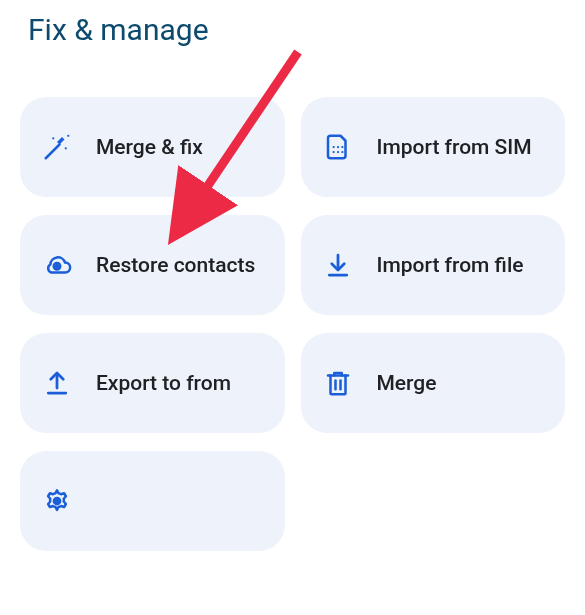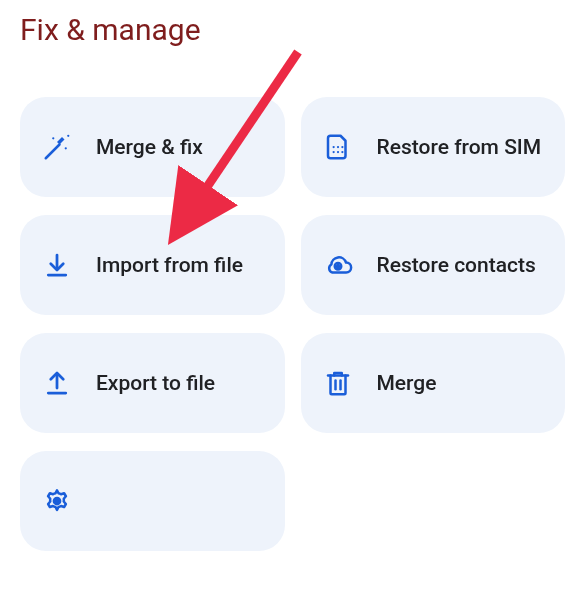--- a/index.html
+++ b/index.html
@@ -11,23 +11,23 @@
       font-family: -apple-system, BlinkMacSystemFont, "Segoe UI", Roboto, Arial, sans-serif;
       background: #ffffff;
       width: 585px;
       height: 615px;
       padding: 12px 20px;
       position: relative;
     }
     .page-title {
       font-size: 30px;
       font-weight: 400;
-      color: #7f1d1d;
+      color: #0c4a6e;
       margin-bottom: 50px;
-      margin-left: 0;
+      margin-left: 8px;
     }
     .grid {
       display: grid;
       grid-template-columns: 1fr 1fr;
       gap: 18px 16px;
       width: 545px;
     }
     .tile {
       background: #eef3fb;
       border-radius: 26px;
@@ -87,55 +87,55 @@
       <svg viewBox="0 0 24 24" fill="none" stroke="currentColor" stroke-width="2" stroke-linecap="round" stroke-linejoin="round">
         <path d="M6 3 h8 l4 4 v12 a2 2 0 0 1 -2 2 h-10 a2 2 0 0 1 -2 -2 v-14 a2 2 0 0 1 2 -2 z"></path>
         <circle cx="8.5" cy="12" r="0.9" fill="currentColor" stroke="none"></circle>
         <circle cx="12" cy="12" r="0.9" fill="currentColor" stroke="none"></circle>
         <circle cx="15.5" cy="12" r="0.9" fill="currentColor" stroke="none"></circle>
         <circle cx="8.5" cy="16" r="0.9" fill="currentColor" stroke="none"></circle>
         <circle cx="12" cy="16" r="0.9" fill="currentColor" stroke="none"></circle>
         <circle cx="15.5" cy="16" r="0.9" fill="currentColor" stroke="none"></circle>
       </svg>
     </span>
-    <span class="tile-label">Restore from SIM</span>
-  </div>
-
-  <div class="tile">
-    <span class="tile-icon">
-      <svg viewBox="0 0 24 24" fill="none" stroke="currentColor" stroke-width="2.2" stroke-linecap="round" stroke-linejoin="round">
-        <line x1="12" y1="4" x2="12" y2="15"></line>
-        <polyline points="7,11 12,16 17,11"></polyline>
-        <line x1="5" y1="20" x2="19" y2="20"></line>
-      </svg>
-    </span>
-    <span class="tile-label">Import from file</span>
+    <span class="tile-label">Import from SIM</span>
   </div>
 
   <div class="tile">
     <span class="tile-icon">
       <svg viewBox="0 0 24 24" fill="none" stroke="currentColor" stroke-width="2" stroke-linecap="round" stroke-linejoin="round">
         <path d="M18.5 18 a4 4 0 0 0 0 -8 a1 1 0 0 0 -0.1 0 a6 6 0 0 0 -11.7 1.6 a3.5 3.5 0 0 0 0.8 6.4 h11"></path>
         <circle cx="12" cy="13" r="2.6"></circle>
         <polyline points="10.8,13 12,14.2 13.2,13"></polyline>
         <line x1="12" y1="14" x2="12" y2="11.3"></line>
       </svg>
     </span>
     <span class="tile-label">Restore contacts</span>
   </div>
 
   <div class="tile">
     <span class="tile-icon">
       <svg viewBox="0 0 24 24" fill="none" stroke="currentColor" stroke-width="2.2" stroke-linecap="round" stroke-linejoin="round">
+        <line x1="12" y1="4" x2="12" y2="15"></line>
+        <polyline points="7,11 12,16 17,11"></polyline>
+        <line x1="5" y1="20" x2="19" y2="20"></line>
+      </svg>
+    </span>
+    <span class="tile-label">Import from file</span>
+  </div>
+
+  <div class="tile">
+    <span class="tile-icon">
+      <svg viewBox="0 0 24 24" fill="none" stroke="currentColor" stroke-width="2.2" stroke-linecap="round" stroke-linejoin="round">
         <line x1="12" y1="16" x2="12" y2="5"></line>
         <polyline points="7,9 12,4 17,9"></polyline>
         <line x1="5" y1="20" x2="19" y2="20"></line>
       </svg>
     </span>
-    <span class="tile-label">Export to file</span>
+    <span class="tile-label">Export to from</span>
   </div>
 
   <div class="tile">
     <span class="tile-icon">
       <svg viewBox="0 0 24 24" fill="none" stroke="currentColor" stroke-width="2" stroke-linecap="round" stroke-linejoin="round">
         <path d="M4 6 h16"></path>
         <path d="M6 6 v14 a1 1 0 0 0 1 1 h10 a1 1 0 0 0 1 -1 v-14"></path>
         <path d="M9 6 v-2 h6 v2"></path>
         <line x1="10" y1="10" x2="10" y2="17"></line>
         <line x1="14" y1="10" x2="14" y2="17"></line>

